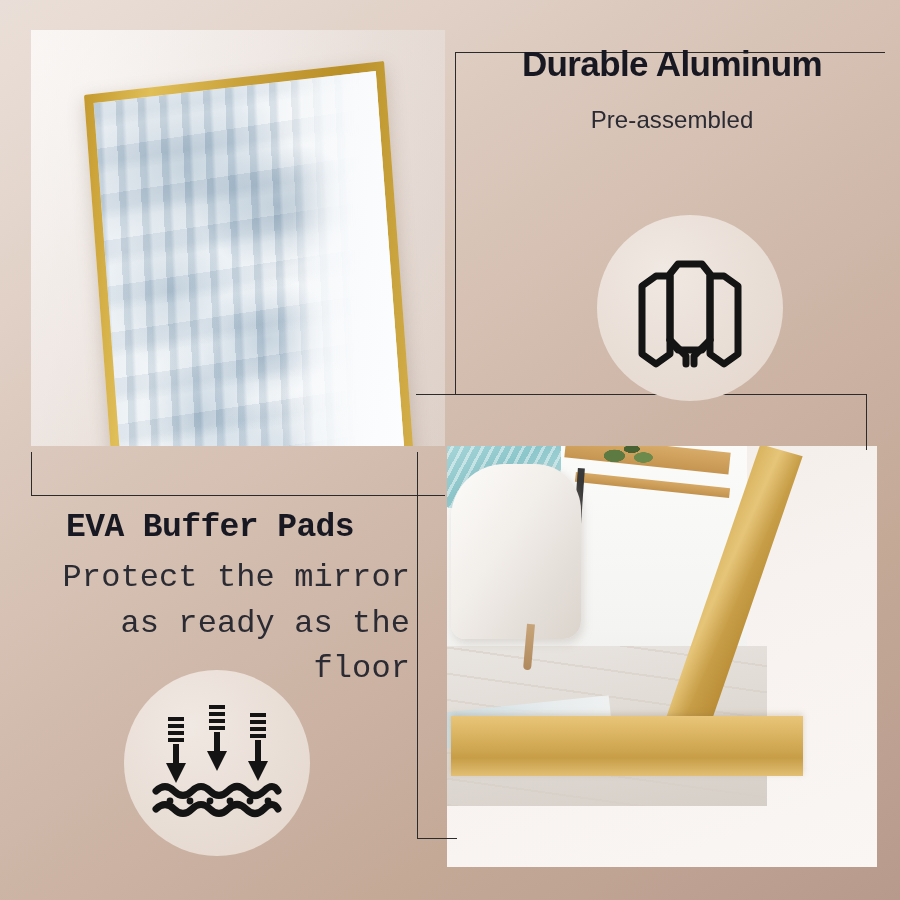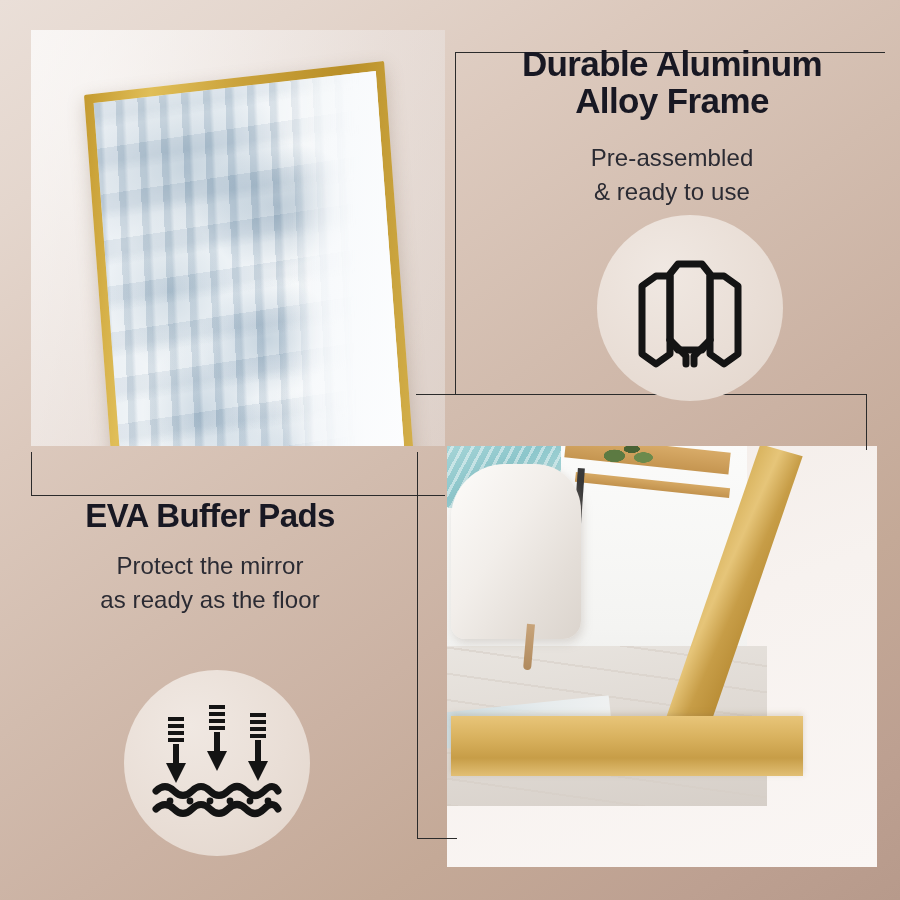--- a/index.html
+++ b/index.html
@@ -224,26 +224,27 @@
     left: 462px;
     top: 45px;
     width: 420px;
     text-align: center;
   }
   #block-frame .heading { font-size: 35px; }
   #block-frame .sub { font-size: 24px; margin-top: 21px; }
 
   #block-eva {
     left: 10px;
-    top: 498px;
+    top: 510px;
     width: 400px;
     text-align: center;
+    font-family: Liberation Mono, monospace;
   }
   #block-eva .heading { font-size: 33px; }
-  #block-eva .sub { font-size: 24px; margin-top: 16px; }
+  #block-eva .sub { font-size: 32px; margin-top: 10px; text-align: right; }
 
   
   .icon-circle {
     position: absolute;
     border-radius: 50%;
     background: radial-gradient(circle at 36% 30%, #f0e8e2 0%, #e9ded6 55%, #e2d5cb 100%);
     display: flex;
     align-items: center;
     justify-content: center;
   }
@@ -296,25 +297,23 @@
   <div class="line v" style="left:866px; top:394px; height:56px;"></div>
 
   <div class="line h" style="left:31px; top:495px; width:414px;"></div>
   <div class="line v" style="left:31px; top:452px; height:44px;"></div>
   <div class="line v" style="left:417px; top:452px; height:387px;"></div>
   <div class="line h" style="left:417px; top:838px; width:40px;"></div>
 
   <div class="block" id="block-frame">
     <h2 class="heading">
       <span>Durable Aluminum</span><br>
-      <span>Alloy Frame</span>
     </h2>
     <p class="sub">
       <span>Pre-assembled</span><br>
-      <span>&amp; ready to use</span>
     </p>
   </div>
 
   <div class="icon-circle" id="icon-circle-frame">
     <svg width="140" height="140" viewBox="0 0 140 140">
       <g fill="none" stroke="#141414" stroke-width="7" stroke-linejoin="round" stroke-linecap="round">
 
         <path d="M58 26 L82 26 L90 36 L90 102 L82 112 L58 112 L50 102 L50 36 Z"></path>
 
         <path d="M36 38 L50 38 L50 116 L36 126 L22 116 L22 48 Z"></path>

